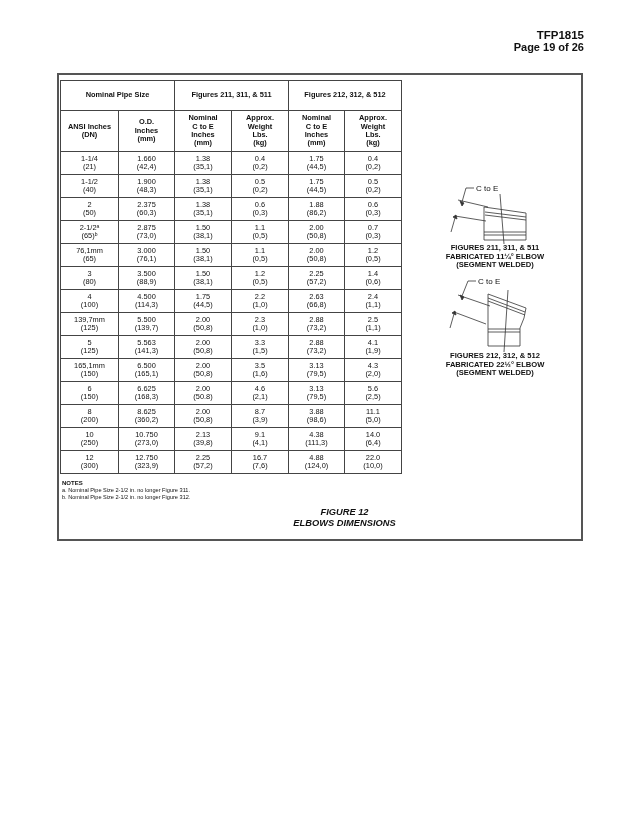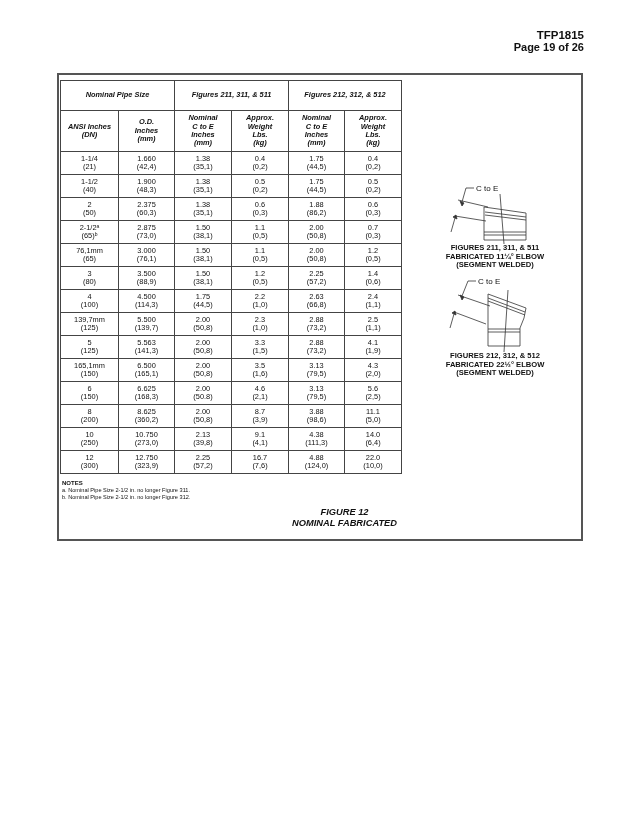--- a/index.html
+++ b/index.html
@@ -7,21 +7,21 @@
          font-family:"Liberation Sans", sans-serif; color:#111; }
   .hdr { position:absolute; right:56px; top:29px; text-align:right;
          font-weight:bold; font-size:11px; line-height:12px;margin-left:36px; }
   .hdr .doc { font-size:11.5px; }
   .frame { position:absolute; left:57px; top:73px; width:526px; height:468px;
            border:2px solid #555; border-top-width:2px; box-sizing:border-box; }
   table.dims { position:absolute; left:60px; top:80px; border-collapse:collapse;
                table-layout:fixed; }
   table.dims td, table.dims th { border:1px solid #444; text-align:center;
                font-size:7.4px; line-height:8.4px; padding:0; color:#111; }
-  table.dims th { font-weight:bold;font-style:italic; }
+  table.dims th { font-weight:bold; }
   .h1 th { height:29px; font-size:8px; }
   .h2 th { height:40px; }
   .drow td { height:22px; }
   td span, th span { display:block; }
   .notes { position:absolute; left:62px; top:480px; font-size:5.6px; line-height:7.2px; }
   .notes .nt { font-weight:bold; font-size:6px; }
   .caption { position:absolute; left:57px; width:575px; top:507px; text-align:center;
              font-weight:bold; font-style:italic; font-size:9.3px; line-height:10.6px; }
   .fig { position:absolute; left:420px; width:150px; text-align:center; }
   .fig svg { display:block; margin:0 auto; }
@@ -457,21 +457,21 @@
 </table>
 
 <div class="notes">
   <div class="nt">NOTES</div>
   <div>a.  Nominal Pipe Size 2-1/2 in. no longer Figure 311.</div>
   <div>b.  Nominal Pipe Size 2-1/2 in. no longer Figure 312.</div>
 </div>
 
 <div class="caption">
   <div>FIGURE 12</div>
-  <div>NOMINAL FABRICATED</div>
+  <div>ELBOWS DIMENSIONS</div>
 </div>
 
 <div class="fig" style="top:180px;">
   <svg width="110" height="64" viewBox="0 0 110 64">
     <g stroke="#333" fill="none" stroke-width="0.8">
       <polyline points="34,8 26,8 22,22"></polyline>
       <polygon points="20,21 24,23 22,26" fill="#333"></polygon>
       <line x1="18" y1="20" x2="48" y2="27"></line>
       <line x1="15" y1="36" x2="46" y2="41"></line>
       <line x1="15" y1="38" x2="11" y2="52"></line>

